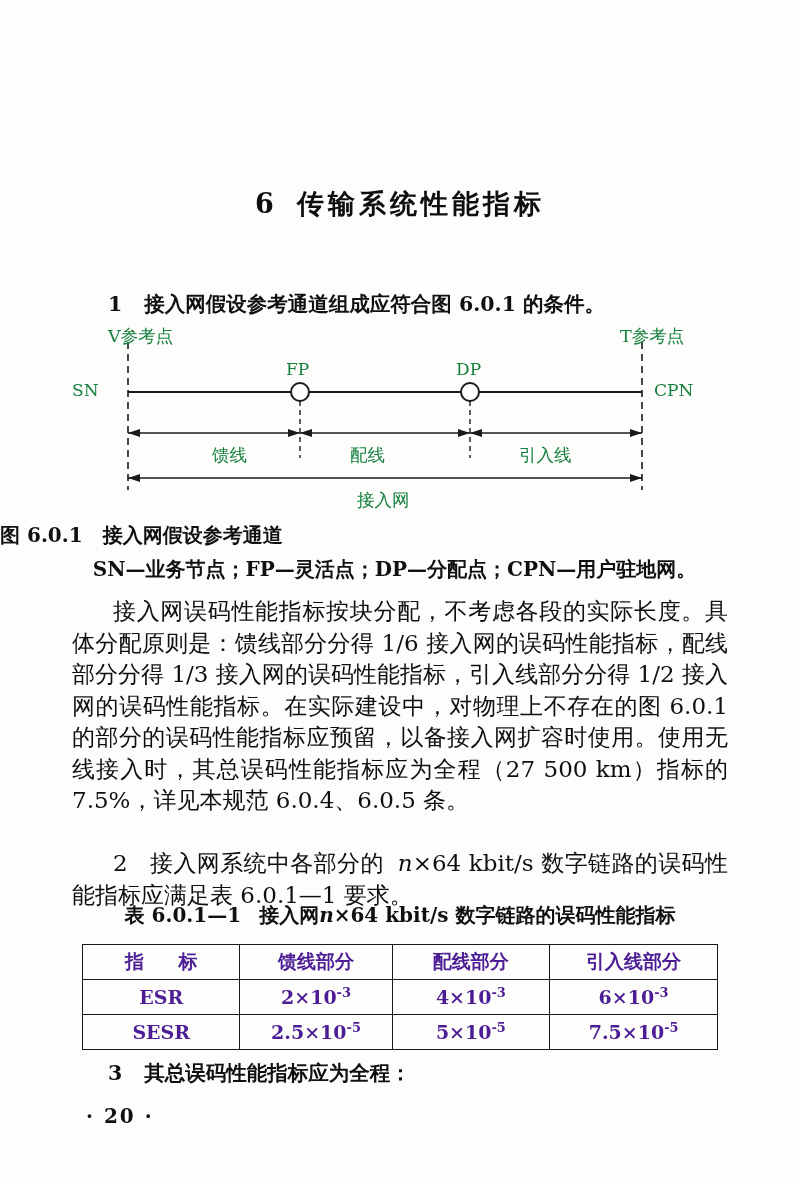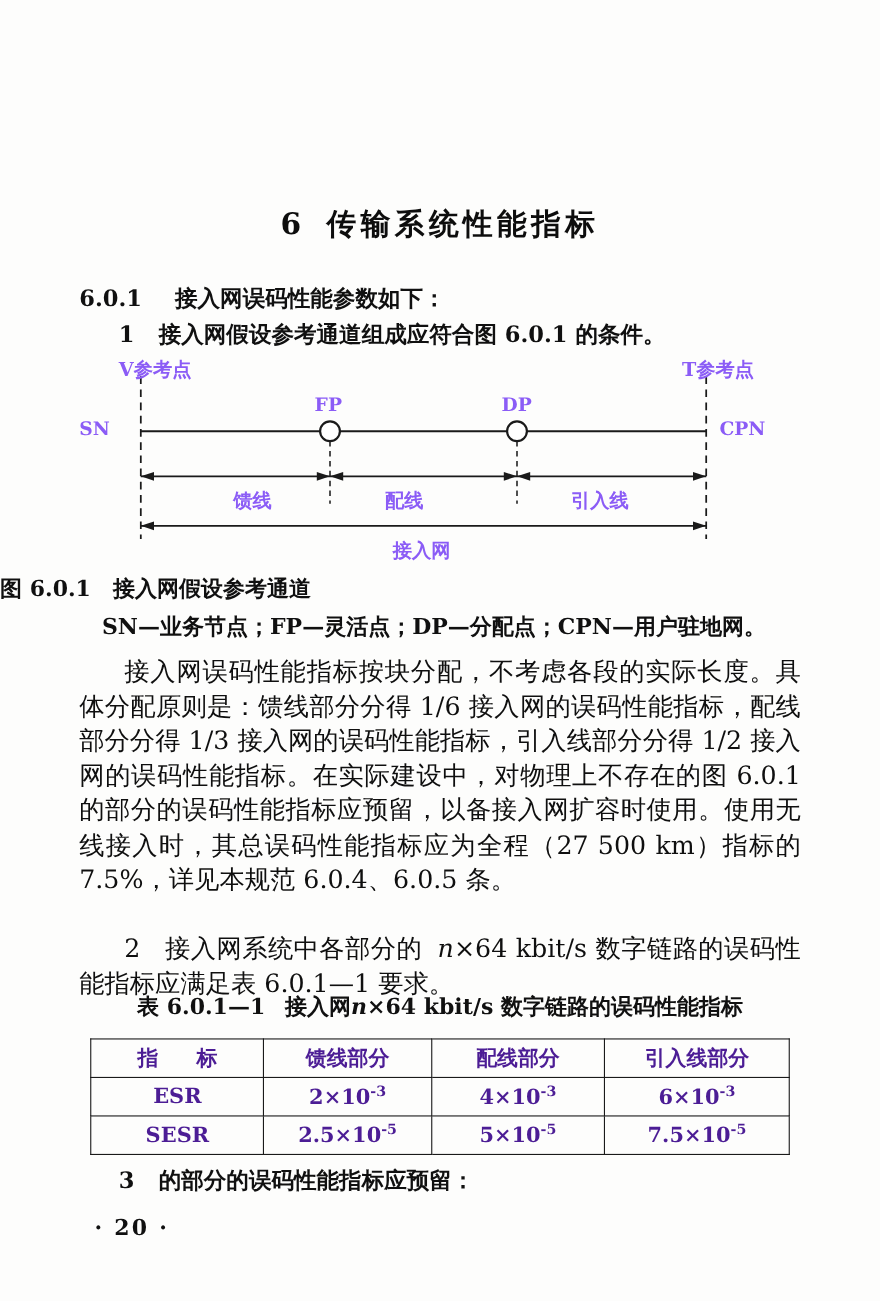--- a/index.html
+++ b/index.html
@@ -57,23 +57,23 @@
     position: absolute;
     left: 72px;
     top: 326px;
     width: 656px;
     height: 186px;
   }
   .fig-svg { display: block; }
   .fig-lbl {
     position: absolute;
     font-size: 17px;
-    font-weight: bold;
+    font-weight: normal;
     font-family: "DejaVu Serif","Liberation Serif",serif;
-    color: #8b5cf6;
+    color: #15803d;
     white-space: nowrap;
   }
   .fig-lbl.cjk { font-size: 17.5px; }
 
   .fig-caption {
     position: absolute;
     left: 0; top: 522px;
     width: 800px;
     text-align: left;
     font-size: 20px;
@@ -137,23 +137,20 @@
 </style>
 </head>
 <body>
 
 <div class="page">
 
   <div class="chapter-heading">
     <span class="num">6</span><span class="ttl">传输系统性能指标</span>
   </div>
 
-  <div class="clause-line" style="top:256px;">
-    <span>6.0.1</span><span class="gaplg"></span><span>接入网误码性能参数如下：</span>
-  </div>
 
   <div class="clause-line" style="top:289px; left:108px; width:620px;">
     <span>1</span><span class="gapmd"></span><span>接入网假设参考通道组成应符合图 6.0.1 的条件。</span>
   </div>
 
   <div class="figure">
     <svg class="fig-svg" width="656" height="186" viewBox="0 0 656 186">
 
       <line x1="56" y1="16" x2="56" y2="164" stroke="#1a1a1a" stroke-width="1.6" stroke-dasharray="7,5"></line>
       <line x1="570" y1="16" x2="570" y2="164" stroke="#1a1a1a" stroke-width="1.6" stroke-dasharray="7,5"></line>
@@ -229,18 +226,18 @@
       <tr>
         <td class="c0">SESR</td>
         <td class="c1"><span>2.5×10</span><sup>-5</sup></td>
         <td class="c2"><span>5×10</span><sup>-5</sup></td>
         <td class="c3"><span>7.5×10</span><sup>-5</sup></td>
       </tr>
     </tbody>
   </table>
 
   <div class="clause-line" style="top:1058px; left:108px; width:620px;">
-    <span>3</span><span class="gapmd"></span><span>的部分的误码性能指标应预留：</span>
+    <span>3</span><span class="gapmd"></span><span>其总误码性能指标应为全程：</span>
   </div>
 
   <div class="page-number">· 20 ·</div>
 
 </div>
 
 </body></html>

